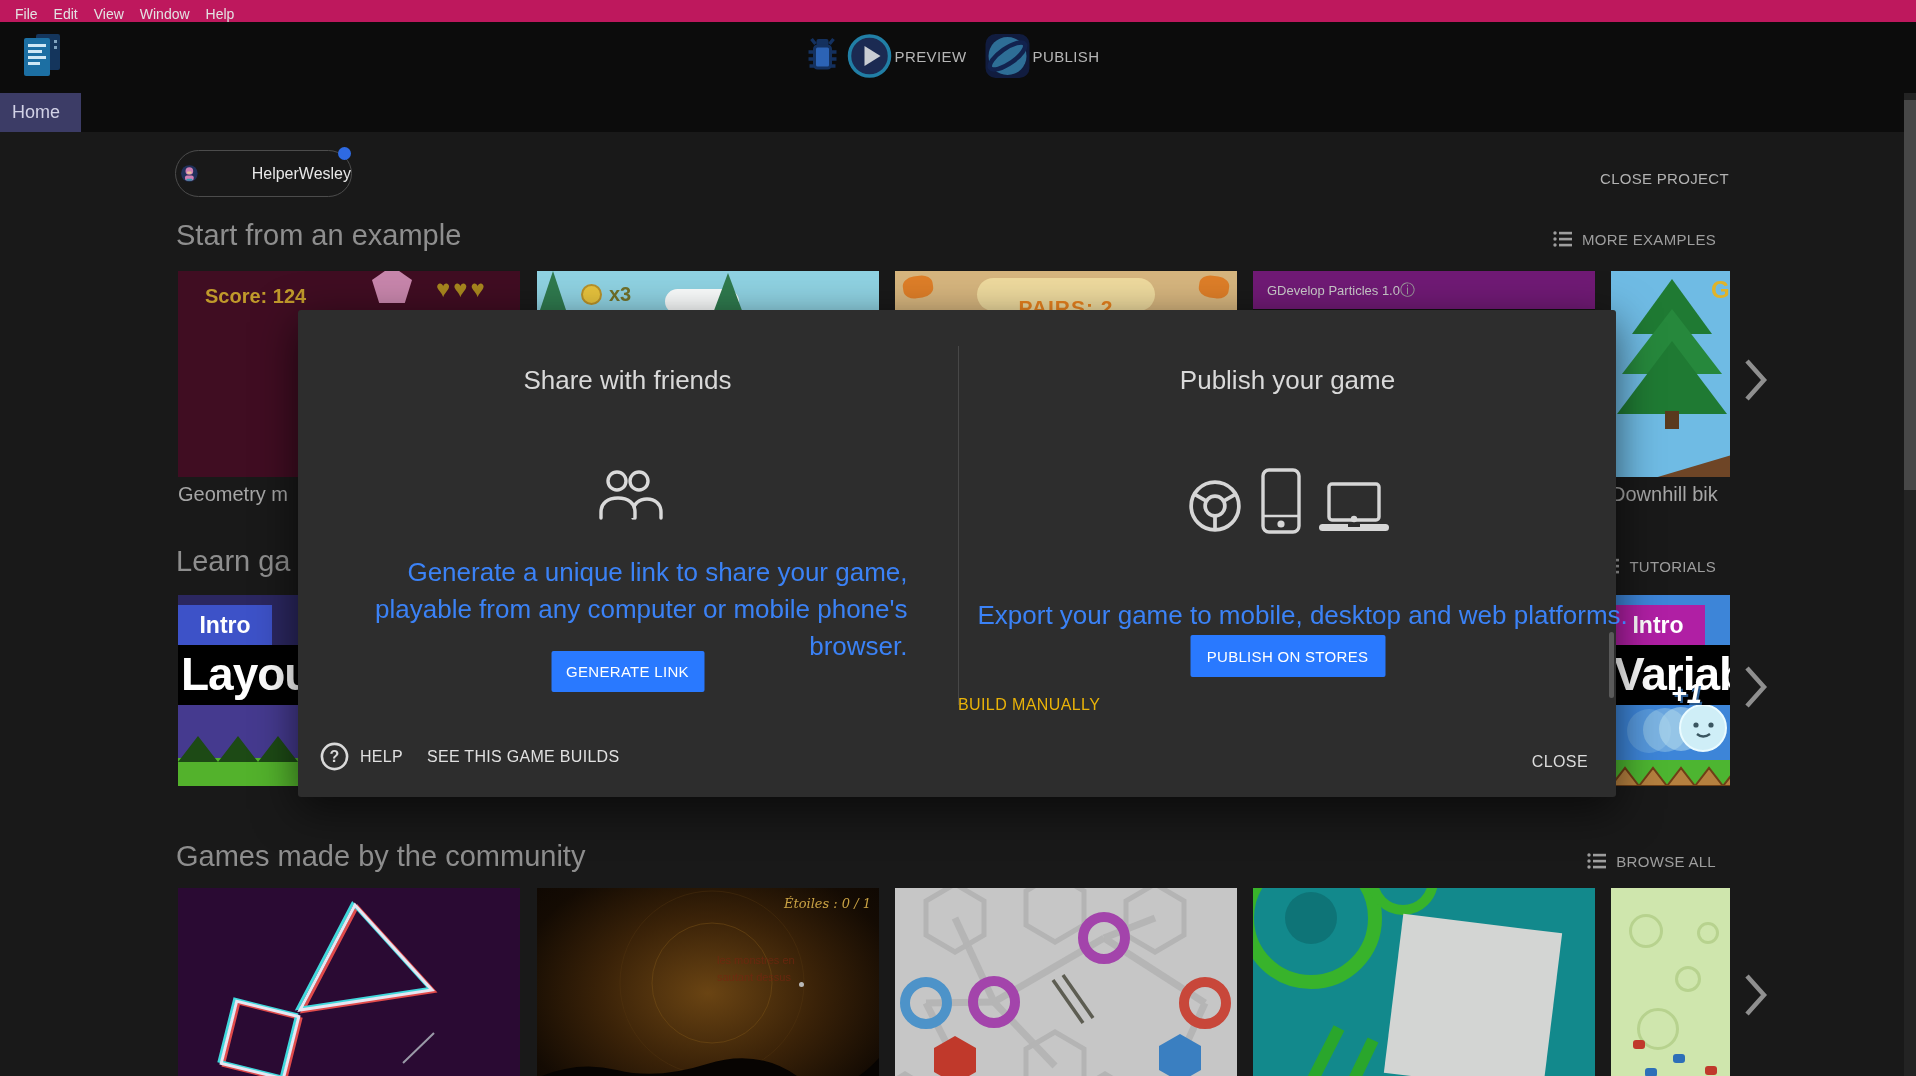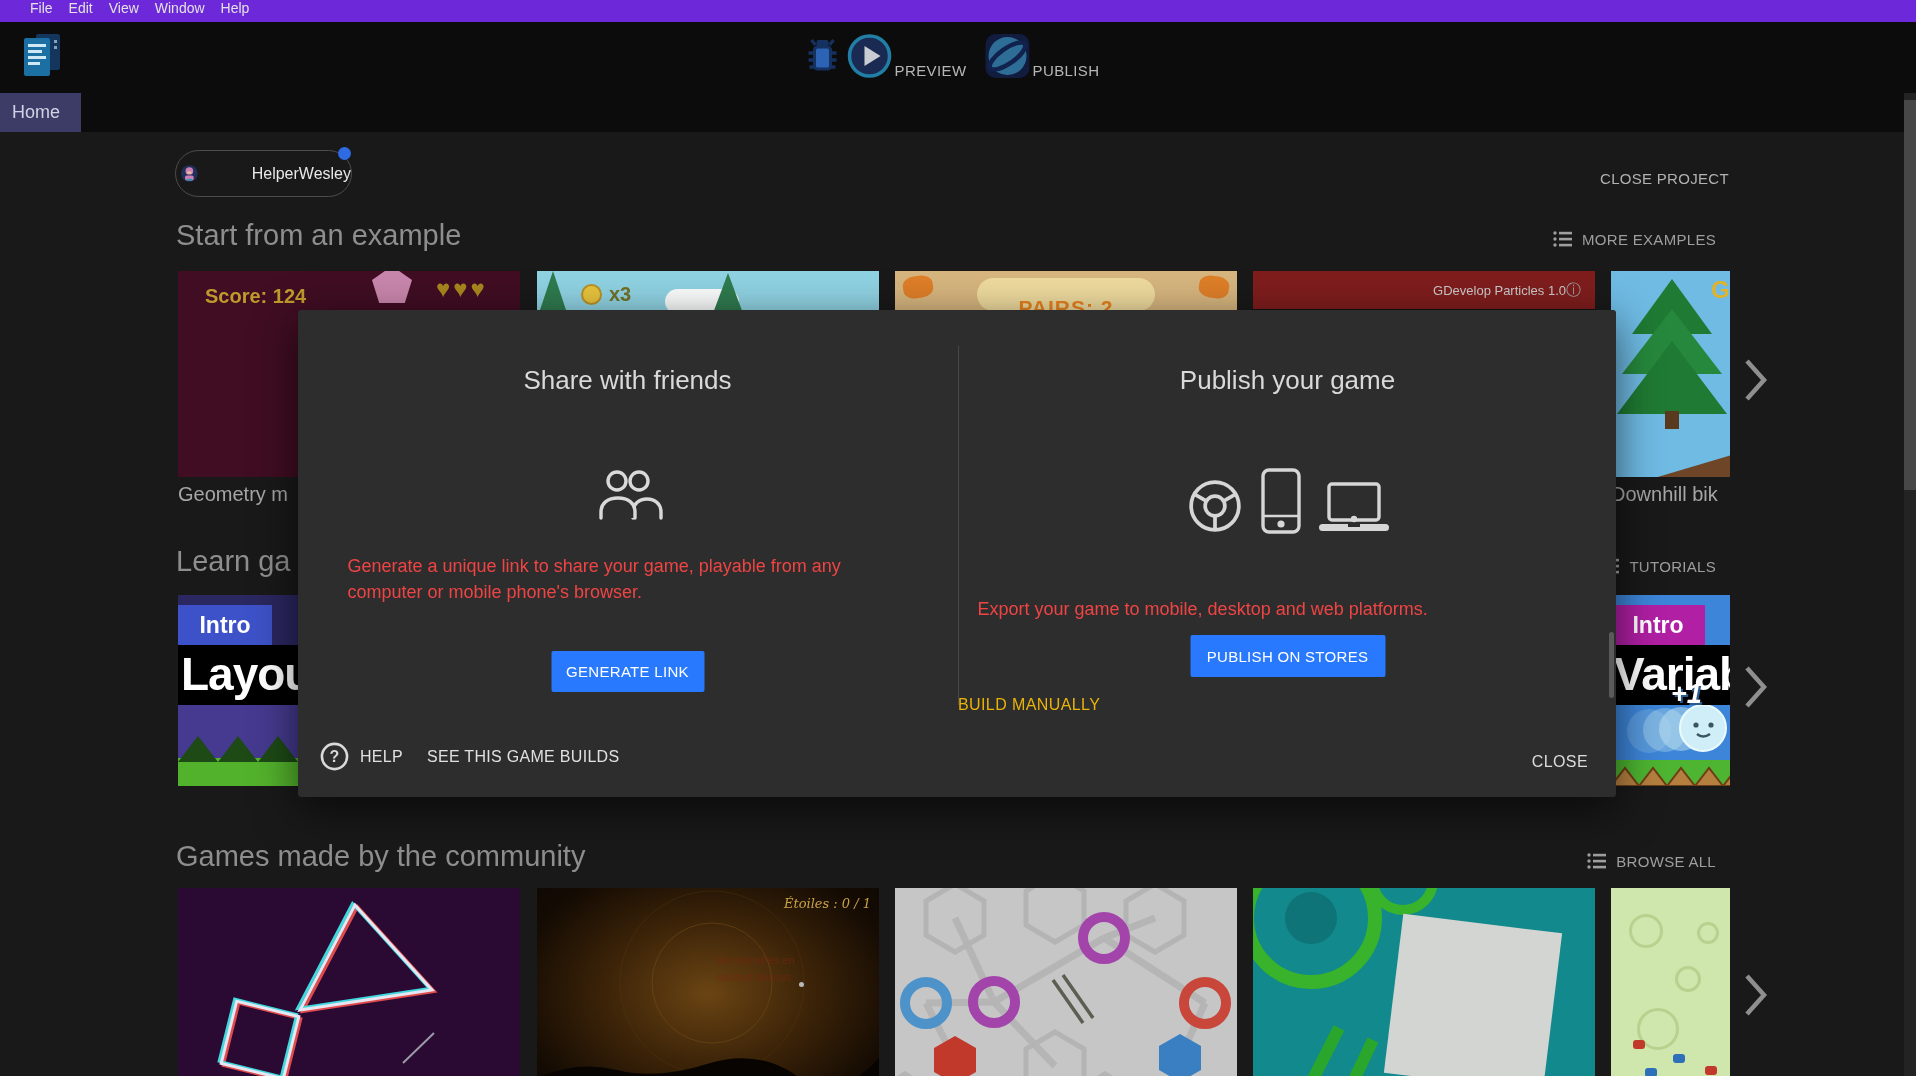--- a/index.html
+++ b/index.html
@@ -1,26 +1,26 @@
 <!DOCTYPE html>
 <html><head>
 <meta charset="utf-8">
 <style>
   html,body{margin:0;padding:0;background:#000;}
   #app{position:relative;width:1916px;height:1076px;overflow:hidden;background:#191919;
        font-family:"Liberation Sans",sans-serif;cursor:default;user-select:none;}
   .abs{position:absolute;}
 
   
-  .menubar{position:absolute;left:0;top:0;width:100%;height:22px;background:#6d28d9;
-           display:flex;align-items:flex-start;padding-left:22px;box-sizing:border-box;z-index:6;}
+  .menubar{position:absolute;left:0;top:0;width:100%;height:22px;background:#be185d;
+           display:flex;align-items:flex-end;padding-left:7px;box-sizing:border-box;z-index:6;}
   .menubar span{font-size:14px;color:#e3e3e3;padding:0 8px;}
   .topchrome{position:absolute;left:0;top:22px;width:100%;height:110px;background:#0c0c0c;z-index:5;}
   .center-tools{position:absolute;left:50%;top:11px;transform:translateX(-50%);
-                display:flex;align-items:flex-end;gap:2px;}
+                display:flex;align-items:center;gap:2px;}
   .tool-label{font-size:15px;color:#b6b6b6;letter-spacing:.4px;margin-right:16px;}
   .tab-home{position:absolute;left:0;top:71px;width:81px;height:39px;background:#3c3c66;
             color:#d2d2e6;font-size:18px;display:flex;align-items:center;padding-left:12px;
             box-sizing:border-box;}
 
   
   .chip{position:absolute;left:175px;top:150px;width:177px;height:47px;border:1px solid #4c4c4c;
         border-radius:24px;display:flex;align-items:center;padding-left:5px;box-sizing:border-box;z-index:2;gap:44px;}
   .chip .name{margin-left:10px;font-size:16px;color:#e8e8e8;}
   .chip .dot{position:absolute;left:162px;top:-4px;width:13px;height:13px;border-radius:50%;background:#2e6ae2;}
@@ -50,22 +50,22 @@
   .coin{position:absolute;left:44px;top:13px;width:21px;height:21px;border-radius:50%;
         background:#e7c33d;border:2px solid #b8922a;box-sizing:border-box;}
   .coin-mult{position:absolute;left:72px;top:12px;font-size:20px;font-weight:bold;color:#71712a;}
   .cloud{position:absolute;left:128px;top:18px;width:74px;height:25px;background:#fbfdfd;border-radius:20px;}
   .ex-pairs{background:#d6b57e;}
   .pairs-banner{position:absolute;left:50%;transform:translateX(-50%);top:7px;width:178px;height:33px;
                 background:#eeda9e;border-radius:17px;display:flex;align-items:center;justify-content:center;}
   .pairs-txt{font-size:21px;font-weight:bold;color:#e8821e;letter-spacing:1px;margin-top:27px;}
   .crab{position:absolute;width:30px;height:22px;background:#de7e28;border-radius:40%;}
   .ex-part{background:#101010;}
-  .part-bar{position:absolute;left:0;top:0;width:100%;height:38px;background:#7f1d1d;display:flex;
-            align-items:center;justify-content:flex-end;padding:0 14px;box-sizing:border-box;}
+  .part-bar{position:absolute;left:0;top:0;width:100%;height:38px;background:#701a75;display:flex;
+            align-items:center;justify-content:flex-start;padding:0 14px;box-sizing:border-box;}
   .part-title{font-size:13px;color:#c9c9c9;}
   .part-info{font-size:15px;color:#9c9c9c;}
   .ex-down{background:#6fbbe4;}
   .down-dirt{position:absolute;left:40px;top:118px;width:302px;height:90px;background:#6e4526;
              clip-path:polygon(0 100%,100% 0,100% 100%);}
   .down-g{position:absolute;left:100px;top:5px;font-size:24px;font-weight:bold;color:#e0b32a;}
 
   
   .tut{height:191px !important;}
   .tut-badge{position:absolute;left:0;top:10px;width:94px;height:40px;color:#fff;font-size:23px;
@@ -91,22 +91,22 @@
   .bub{position:absolute;border:3px solid #b7d28e;border-radius:50%;}
   .sprite{position:absolute;width:12px;height:9px;border-radius:3px;}
 
   
   .modal{position:absolute;left:298px;top:310px;width:1318px;height:487px;background:#2d2d2d;
          border-radius:3px;box-shadow:0 12px 44px rgba(0,0,0,.6);z-index:10;}
   .m-divider{position:absolute;left:660px;top:36px;bottom:92px;width:1px;background:#474747;}
   .m-col{position:absolute;top:0;height:100%;width:659px;}
   .m-title{position:absolute;top:55px;width:100%;text-align:center;font-size:26px;color:#d9d9d9;}
   .m-icon{position:absolute;top:158px;left:50%;transform:translateX(-50%);}
-  .m-body{position:absolute;left:50%;transform:translateX(-50%);text-align:left;font-size:18px;
-          line-height:1.42;color:#ef4444;}
+  .m-body{position:absolute;left:50%;transform:translateX(-50%);text-align:right;font-size:26px;
+          line-height:1.42;color:#3b82f6;}
   .btn-blue{position:absolute;left:50%;transform:translateX(-50%);background:#2979ff;color:#fff;
             font-size:15px;letter-spacing:.3px;display:flex;align-items:center;justify-content:center;
             border-radius:2px;}
   .link-blue{position:absolute;top:386px;width:100%;text-align:left;font-size:16px;color:#eab308;
              letter-spacing:.4px;}
   .m-foot-left{position:absolute;left:22px;top:432px;display:flex;align-items:center;gap:11px;}
   .m-foot-txt{font-size:16px;color:#e0e0e0;letter-spacing:.3px;}
   .m-close{position:absolute;right:28px;top:443px;font-size:16px;color:#dcdcdc;letter-spacing:.4px;}
   .m-scrollthumb{position:absolute;right:2px;top:322px;width:5px;height:66px;background:#5a5a5a;border-radius:3px;}
 

